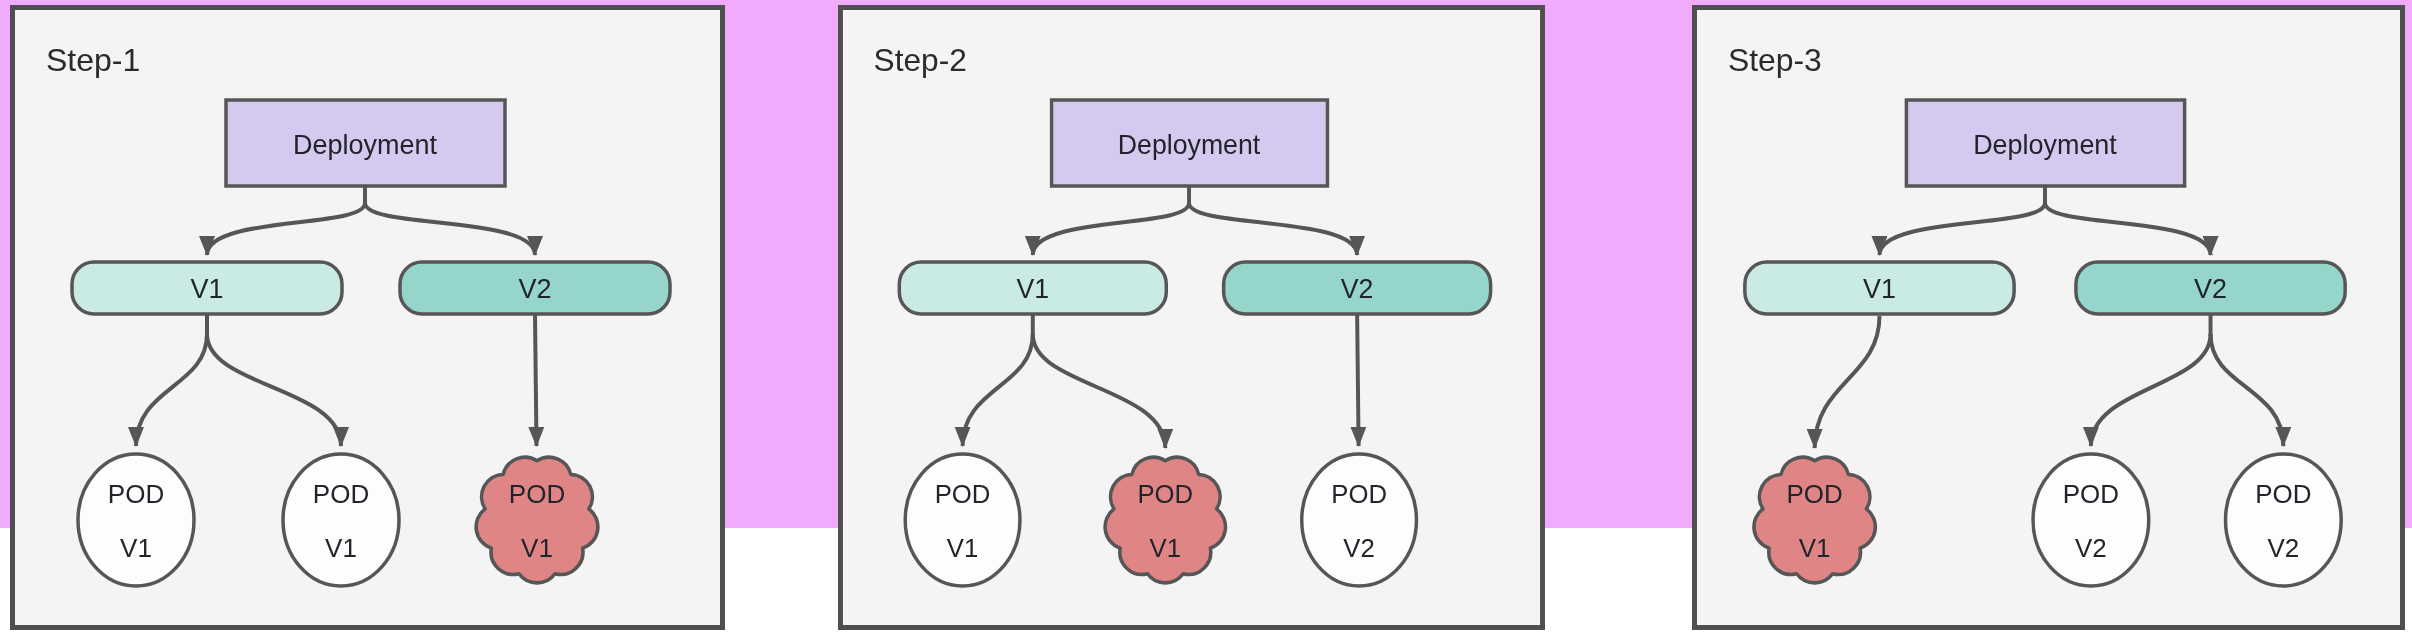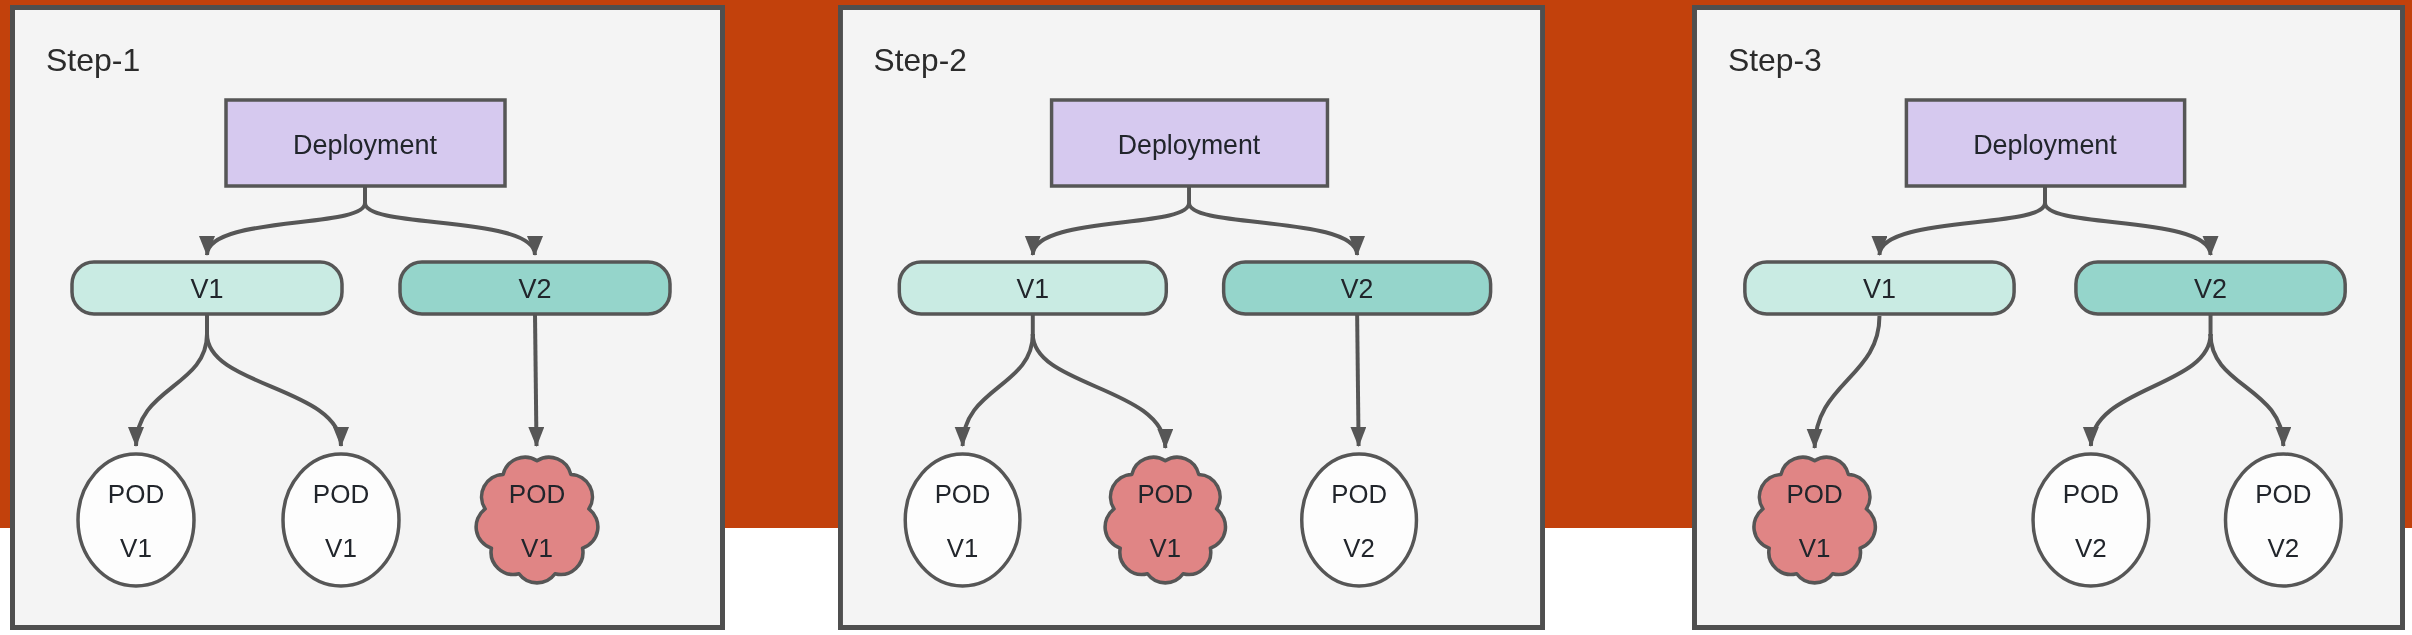--- a/index.html
+++ b/index.html
@@ -8,21 +8,21 @@
     background: #ffffff;
     width: 2412px;
     height: 635px;
     overflow: hidden;
     font-family: "Liberation Sans", sans-serif;
   }
   .stage {
     position: relative;
     width: 2412px;
     height: 528px;
-    background: #c2410c;
+    background: #f0abfc;
   }
   svg.panel {
     position: absolute;
     top: 5px;
     height: 625px;
     display: block;
   }
   .panel-frame {
     stroke: #4f4f4f;
     stroke-width: 5;

